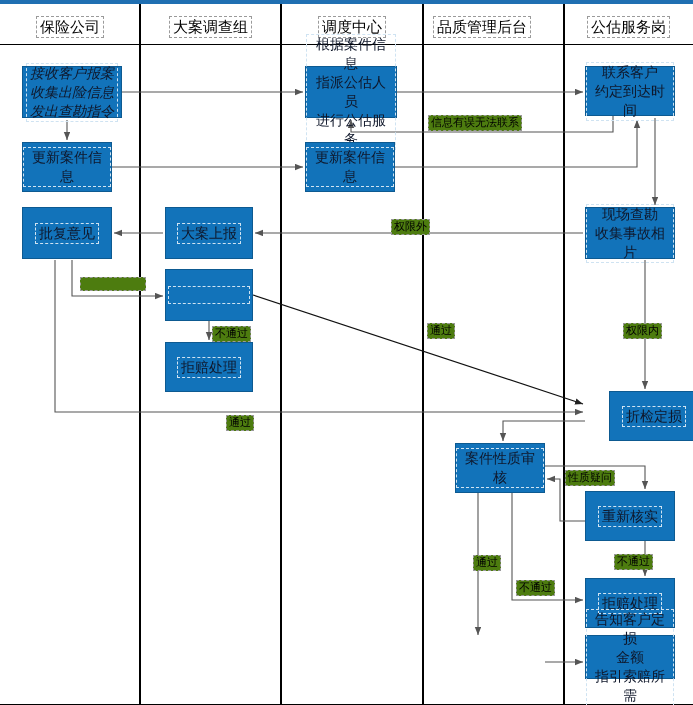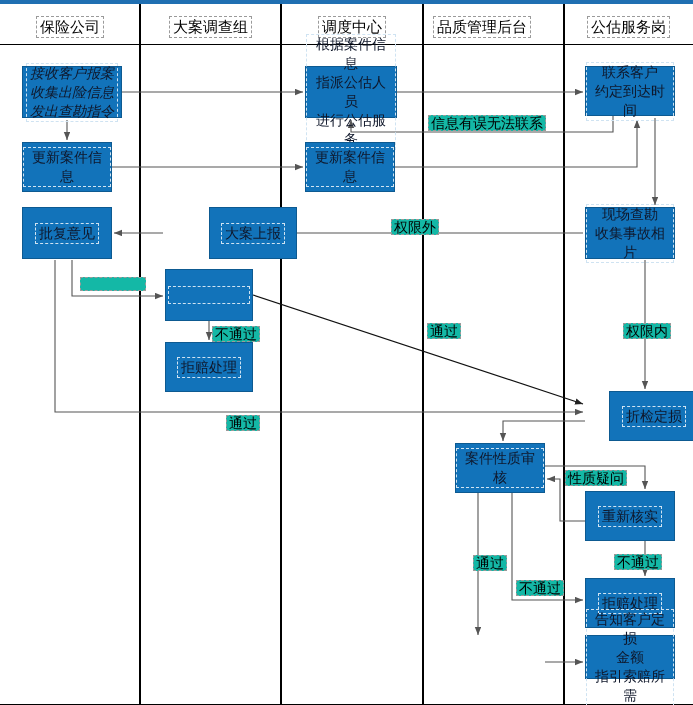--- a/index.html
+++ b/index.html
@@ -11,21 +11,21 @@
   .hline{position:absolute;height:1px;background:#000;left:0;width:693px;}
   .lane-head{position:absolute;top:14px;height:26px;display:flex;align-items:center;justify-content:center;}
   .lane-head span{font-size:15px;color:#000;border:1px dashed #9a9a9a;padding:0 3px;line-height:20px;white-space:nowrap;}
   
   .node{position:absolute;background:#1273ba;border:1px solid #0d5a91;
         display:flex;align-items:center;justify-content:center;box-sizing:border-box;}
   .node .txt{border:1px dashed #cfe3f2;color:#0f172a;font-size:14px;line-height:19px;
              text-align:center;padding:0 3px;white-space:pre-line;}
   .node.empty .txt{min-width:74px;min-height:16px;}
   
-  .elabel{position:absolute;font-size:14px;color:#000;background:#14b8a6;
+  .elabel{position:absolute;font-size:11px;color:#000;background:#4d7c0f;
           border:1px dashed #9a9a9a;padding:0 2px;line-height:14px;white-space:nowrap;}
   .elabel.blank{min-width:60px;min-height:12px;}
   svg.edges{position:absolute;left:0;top:0;width:693px;height:705px;pointer-events:none;}
 </style>
 </head>
 <body>
 
 <div id="canvas">
 
   <div class="topbar"></div>
@@ -128,21 +128,21 @@
   <div class="node" style="left:22px;top:142px;width:90px;height:50px;">
       <div class="txt">更新案件信息</div>
     </div>
   <div class="node" style="left:305px;top:142px;width:90px;height:50px;">
       <div class="txt">更新案件信息</div>
     </div>
 
   <div class="node" style="left:22px;top:207px;width:90px;height:52px;">
       <div class="txt">批复意见</div>
     </div>
-  <div class="node" style="left:165px;top:207px;width:88px;height:52px;margin-left:44px;">
+  <div class="node" style="left:165px;top:207px;width:88px;height:52px;">
       <div class="txt">大案上报</div>
     </div>
   <div class="node" style="left:585px;top:207px;width:90px;height:52px;">
       <div class="txt">现场查勘
 收集事故相片</div>
     </div>
 
   <div class="node empty" style="left:165px;top:269px;width:88px;height:52px;">
       <div class="txt"></div>
     </div>

